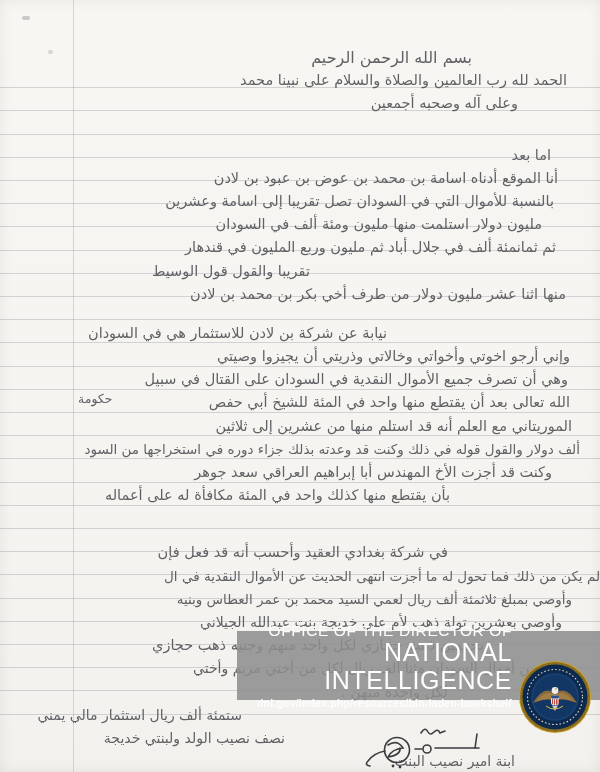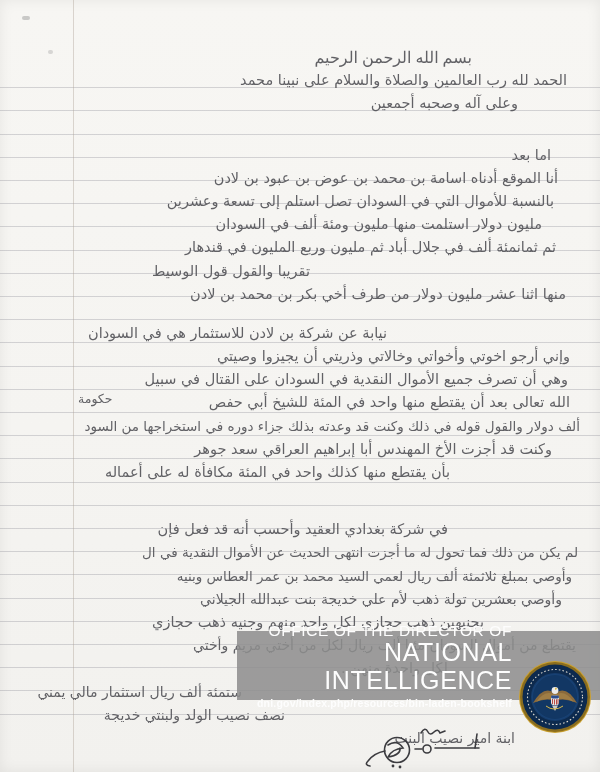--- a/index.html
+++ b/index.html
@@ -50,39 +50,40 @@
 <body>
 
 <div class="page">
 
   <div class="rules"></div>
   <div class="vline"></div>
   <div class="speck s1"></div>
   <div class="speck s2"></div>
 
   <div class="hw">
-      <div class="hw-line" style="padding-right: 128px; font-size: 16px; font-family: Liberation Serif, serif;">بسم الله الرحمن الرحيم</div>
+      <div class="hw-line" style="padding-right: 128px; font-size: 16px;">بسم الله الرحمن الرحيم</div>
       <div class="hw-line" style="padding-right: 33px;">الحمد لله رب العالمين والصلاة والسلام على نبينا محمد</div>
       <div class="hw-line" style="padding-right: 82px;">وعلى آله وصحبه أجمعين</div>
       <div class="hw-line" style="padding-right: 49px; margin-top: 28px;">اما بعد</div>
       <div class="hw-line" style="padding-right: 42px;">أنا الموقع أدناه اسامة بن محمد بن عوض بن عبود بن لادن</div>
-      <div class="hw-line" style="padding-right: 46px;">بالنسبة للأموال التي في السودان تصل استلم إلى تسعة وعشرين</div>
+      <div class="hw-line" style="padding-right: 46px;">بالنسبة للأموال التي في السودان تصل تقريبا إلى اسامة وعشرين</div>
       <div class="hw-line" style="padding-right: 58px;">مليون دولار استلمت منها مليون ومئة ألف في السودان</div>
       <div class="hw-line" style="padding-right: 44px;">ثم ثمانمئة ألف في جلال أباد ثم مليون وربع المليون في قندهار</div>
       <div class="hw-line" style="padding-right: 290px;">تقريبا والقول قول الوسيط</div>
       <div class="hw-line" style="padding-right: 34px;">منها اثنا عشر مليون دولار من طرف أخي بكر بن محمد بن لادن</div>
       <div class="hw-line" style="padding-right: 213px; margin-top: 16px;">نيابة عن شركة بن لادن للاستثمار هي في السودان</div>
       <div class="hw-line" style="padding-right: 30px;">وإني أرجو اخوتي وأخواتي وخالاتي وذريتي أن يجيزوا وصيتي</div>
       <div class="hw-line" style="padding-right: 32px;">وهي أن تصرف جميع الأموال النقدية في السودان على القتال في سبيل</div>
       <div class="hw-line" style="padding-right: 30px;">الله تعالى بعد أن يقتطع منها واحد في المئة للشيخ أبي حفص</div>
+      <div class="hw-line" style="padding-right: 28px;">الموريتاني مع العلم أنه قد استلم منها من عشرين إلى ثلاثين</div>
       <div class="hw-line" style="padding-right: 20px; font-size: 13.5px;">ألف دولار والقول قوله في ذلك وكنت قد وعدته بذلك جزاء دوره في استخراجها من السود</div>
       <div class="hw-line" style="padding-right: 48px;">وكنت قد أجزت الأخ المهندس أبا إبراهيم العراقي سعد جوهر</div>
       <div class="hw-line" style="padding-right: 150px;">بأن يقتطع منها كذلك واحد في المئة مكافأة له على أعماله</div>
       <div class="hw-line" style="padding-right: 152px; margin-top: 34px;">في شركة بغدادي العقيد وأحسب أنه قد فعل فإن</div>
-      <div class="hw-line" style="padding-right: 22px; font-size: 13.5px;">لم يكن من ذلك فما تحول له ما أجزت انتهى الحديث عن الأموال النقدية في ال</div>
+      <div class="hw-line" style="font-size: 13.5px;">لم يكن من ذلك فما تحول له ما أجزت انتهى الحديث عن الأموال النقدية في ال</div>
       <div class="hw-line" style="padding-right: 28px; font-size: 13.5px;">وأوصي بمبلغ ثلاثمئة ألف ريال لعمي السيد محمد بن عمر العطاس وبنيه</div>
       <div class="hw-line" style="padding-right: 38px; font-size: 14px;">وأوصي بعشرين تولة ذهب لأم علي خديجة بنت عبدالله الجيلاني</div>
       <div class="hw-line" style="padding-right: 116px;">بجنيهين ذهب حجازي لكل واحد منهم وجنيه ذهب حجازي</div>
       <div class="hw-line" style="padding-right: 24px; font-size: 14px;">يقتطع من أموال السودان مئتا ألف ريال لكل من أختي مريم وأختي</div>
       <div class="hw-line" style="padding-right: 152px;">لكل واحدة منهن .</div>
       <div class="hw-line" style="padding-right: 358px; font-size: 14px;">ستمئة ألف ريال استثمار مالي يمني</div>
       <div class="hw-line" style="padding-right: 315px; font-size: 14px;">نصف نصيب الولد ولبنتي خديجة</div>
       <div class="hw-line" style="padding-right: 85px; font-size: 14px;">ابنة امير نصيب البنت</div>
     </div>
 

